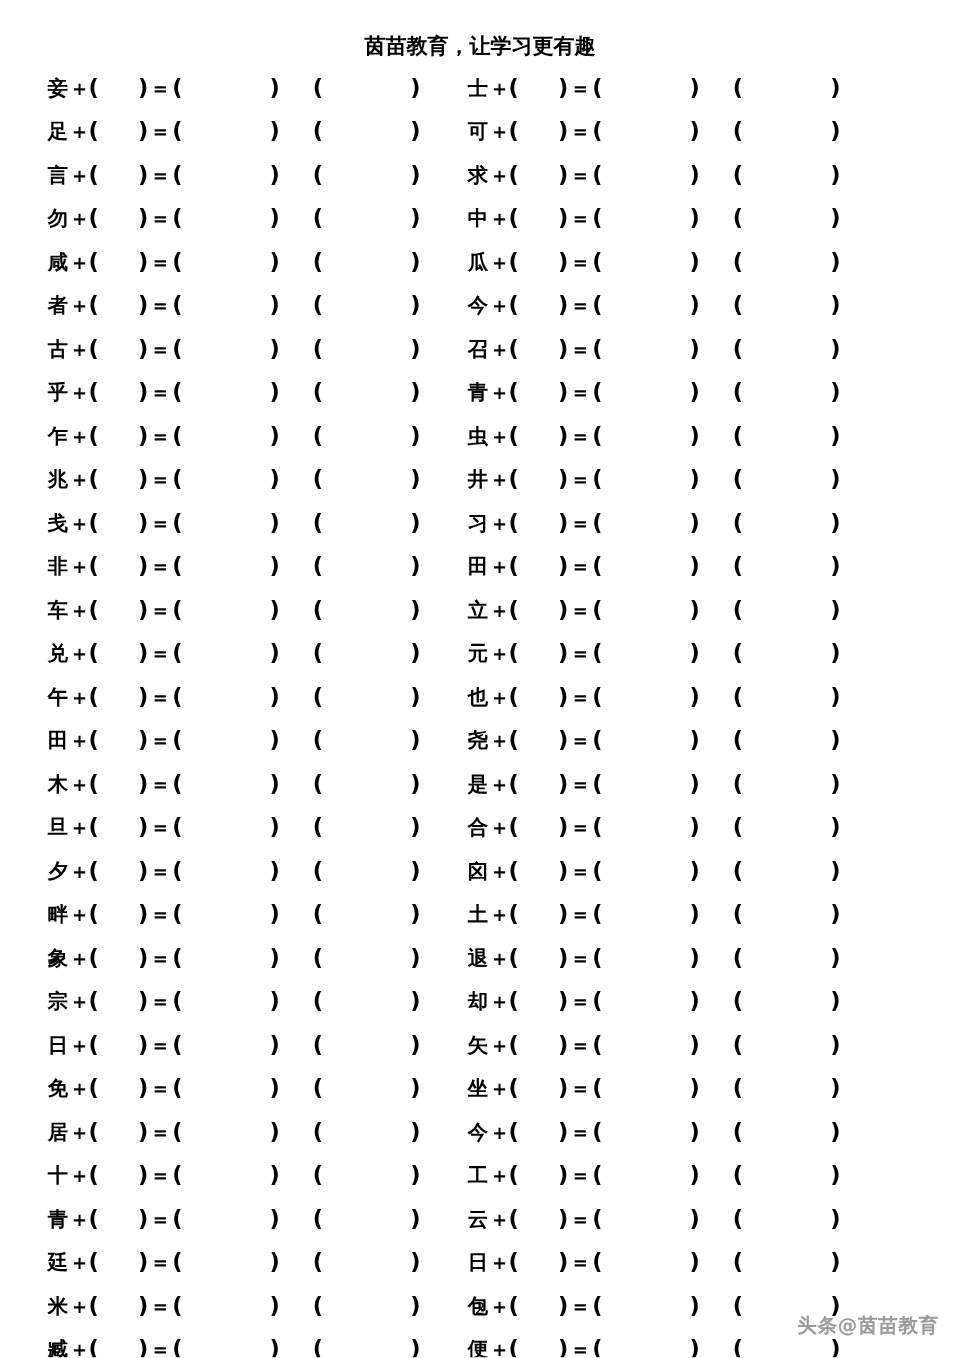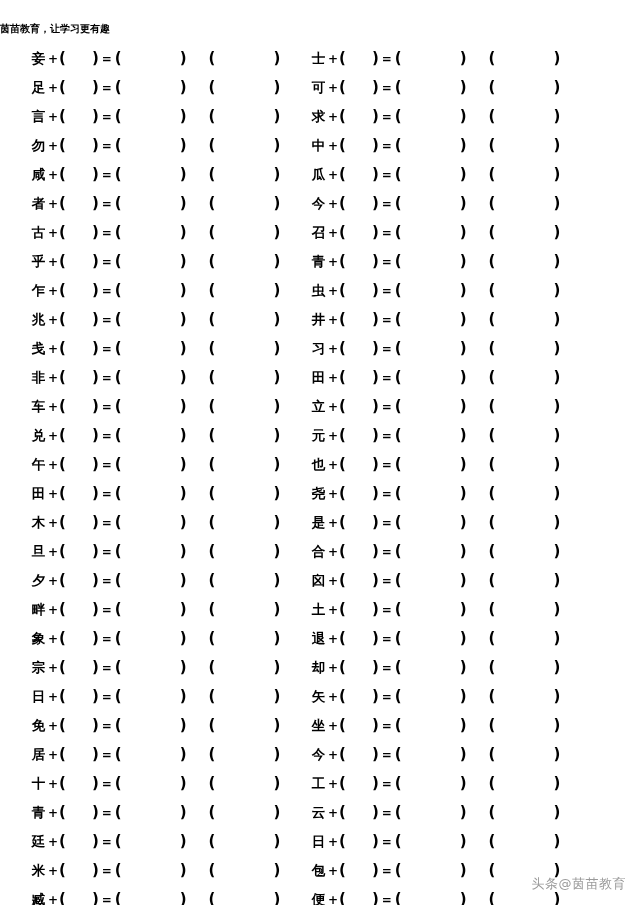--- a/index.html
+++ b/index.html
@@ -17,21 +17,22 @@
     height: 905px;
     background: #ffffff;
     overflow: hidden;
     box-sizing: border-box;
   }
   .header {
     position: absolute;
     top: 22px;
     left: 0;
     width: 640px;
-    font-size: 10px;
+    text-align: center;
+    font-size: 14px;
     font-weight: bold;
     font-family: "DejaVu Sans", sans-serif;
     letter-spacing: 0px;
   }
   .columns {
     position: absolute;
     top: 44px;
     left: 0;
     width: 640px;
     display: flex;
@@ -93,21 +94,21 @@
     font-size: 11px;
     font-family: "DejaVu Sans", sans-serif;
   }
   .watermark {
     position: absolute;
     right: 14px;
     bottom: 12px;
     font-size: 13px;
     color: #9a9a9a;
     font-family: "DejaVu Sans", sans-serif;
-    font-weight: normal;
+    font-weight: bold;
     letter-spacing: 0.5px;
   }
 </style>
 </head>
 <body>
 
 <div class="page">
 
   <div class="header">茵苗教育，让学习更有趣</div>
 

